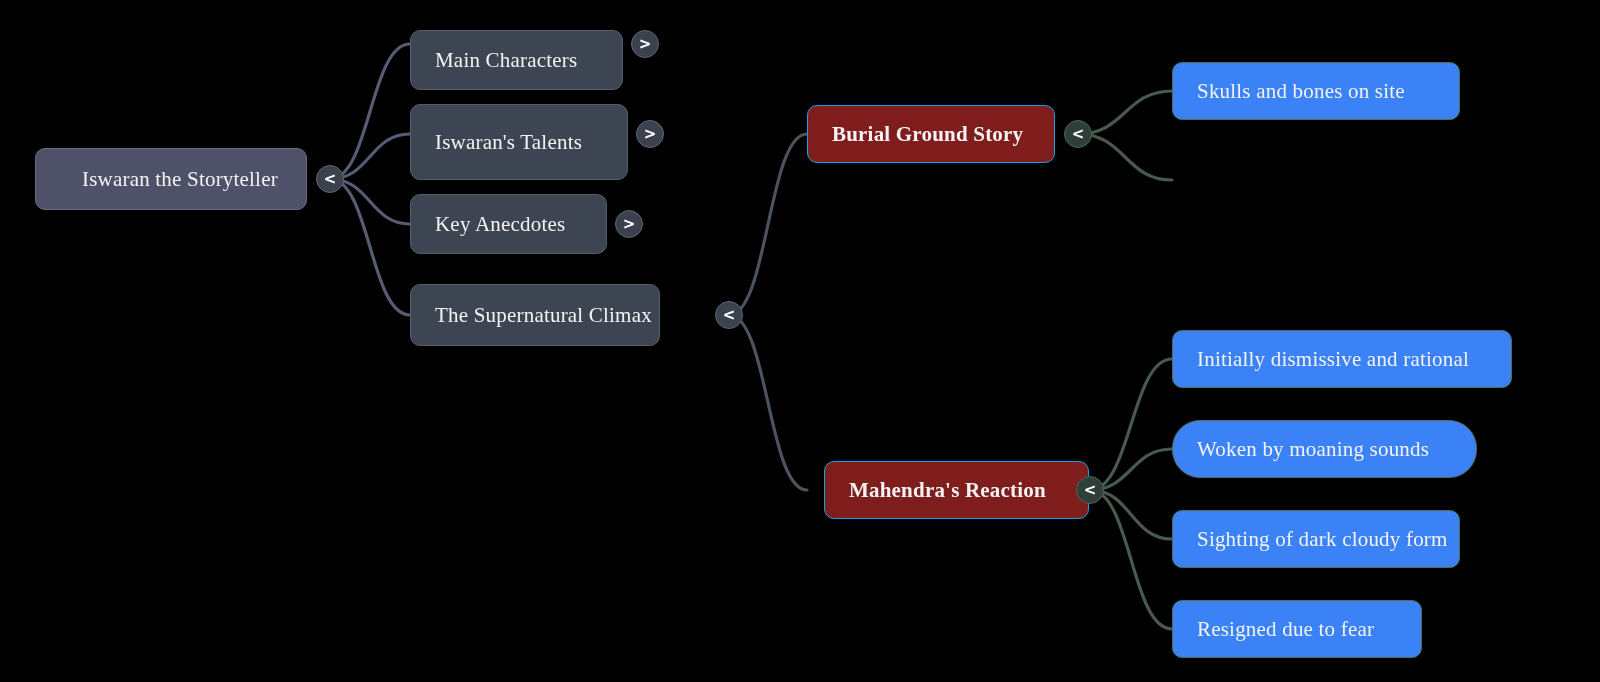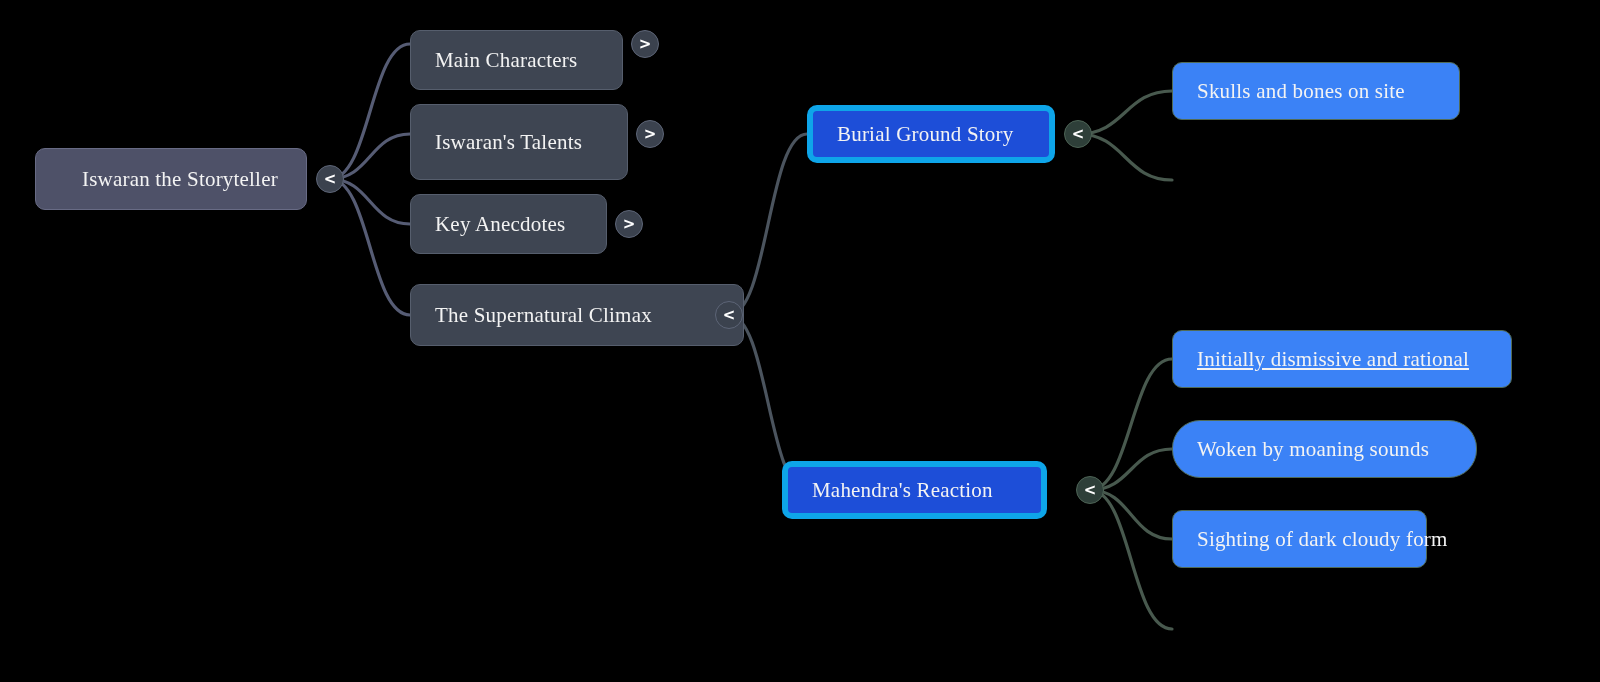--- a/index.html
+++ b/index.html
@@ -8,21 +8,21 @@
     overflow:hidden; font-family:"Liberation Serif", serif;
   }
   svg.link-layer { position:absolute; left:0; top:0; width:1600px; height:682px; }
   .node {
     position:absolute; box-sizing:border-box; display:flex; align-items:center;
     padding:0 24px; border-radius:10px; color:#f3f3f3; font-size:21px;
     white-space:nowrap; cursor:pointer; letter-spacing:.2px;
   }
   .lvl-root    { background:#4e5168; border:1px solid #686b85;padding-left:46px; }
   .lvl-branch  { background:#3e4552; border:1px solid #565e6d; }
-  .lvl-section { background:#1d4ed8; border:6px solid #0ea5e9; }
+  .lvl-section { background:#7f1d1d; border:1px solid #0ea5e9;font-weight:bold; }
   .lvl-leaf    { background:#3b82f6; border:1px solid #516b55; }
   .toggle {
     position:absolute; width:28px; height:28px; border-radius:50%;
     display:flex; align-items:center; justify-content:center;
     color:#ffffff; font-family:"DejaVu Sans", sans-serif; font-size:15px;
     font-weight:bold; cursor:pointer; box-sizing:border-box; line-height:1;
   }
   .toggle-slate { background:#3b424e; border:1px solid #5d6577; }
   .toggle-green { background:#2e3f39; border:1px solid #4d6355; }
   path.link { fill:none; stroke-width:3.2px; stroke-linecap:round; }
@@ -63,41 +63,44 @@
   <div class="node lvl-branch" style="left:410px; top:104px; width:218px; height:76px;">
     <span>Iswaran's Talents</span>
   </div>
   <div class="toggle toggle-slate" style="left:636px; top:120px;">&gt;</div>
 
   <div class="node lvl-branch" style="left:410px; top:194px; width:197px; height:60px;">
     <span>Key Anecdotes</span>
   </div>
   <div class="toggle toggle-slate" style="left:615px; top:210px;">&gt;</div>
 
-  <div class="node lvl-branch" style="left:410px; top:284px; width:334px; height:62px;">
+  <div class="node lvl-branch" style="left:410px; top:284px; width:250px; height:62px;">
     <span>The Supernatural Climax</span>
   </div>
   <div class="toggle toggle-slate" style="left:715px; top:301px;">&lt;</div>
 
   <div class="node lvl-section" style="left:807px; top:105px; width:248px; height:58px;">
     <span>Burial Ground Story</span>
   </div>
   <div class="toggle toggle-green" style="left:1064px; top:120px;">&lt;</div>
 
-  <div class="node lvl-section" style="left:782px; top:461px; width:265px; height:58px;">
+  <div class="node lvl-section" style="left:824px; top:461px; width:265px; height:58px;">
     <span>Mahendra's Reaction</span>
   </div>
   <div class="toggle toggle-green" style="left:1076px; top:476px;">&lt;</div>
 
   <div class="node lvl-leaf" style="left:1172px; top:62px; width:288px; height:58px;">
     <span>Skulls and bones on site</span>
   </div>
-  <div class="node lvl-leaf" style="left:1172px; top:330px; width:340px; height:58px;text-decoration:underline;">
+  <div class="node lvl-leaf" style="left:1172px; top:330px; width:340px; height:58px;">
     <span>Initially dismissive and rational</span>
   </div>
   <div class="node lvl-leaf" style="left:1172px; top:420px; width:305px; height:58px;border-radius:28px;">
     <span>Woken by moaning sounds</span>
   </div>
-  <div class="node lvl-leaf" style="left:1172px; top:510px; width:255px; height:58px;">
+  <div class="node lvl-leaf" style="left:1172px; top:510px; width:288px; height:58px;">
     <span>Sighting of dark cloudy form</span>
+  </div>
+  <div class="node lvl-leaf" style="left:1172px; top:600px; width:250px; height:58px;">
+    <span>Resigned due to fear</span>
   </div>
 
 </div>
 
 </body></html>

